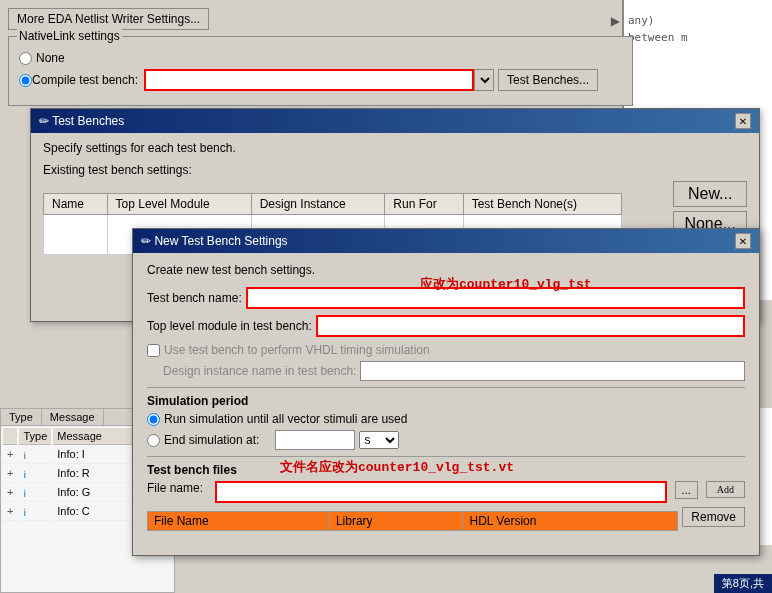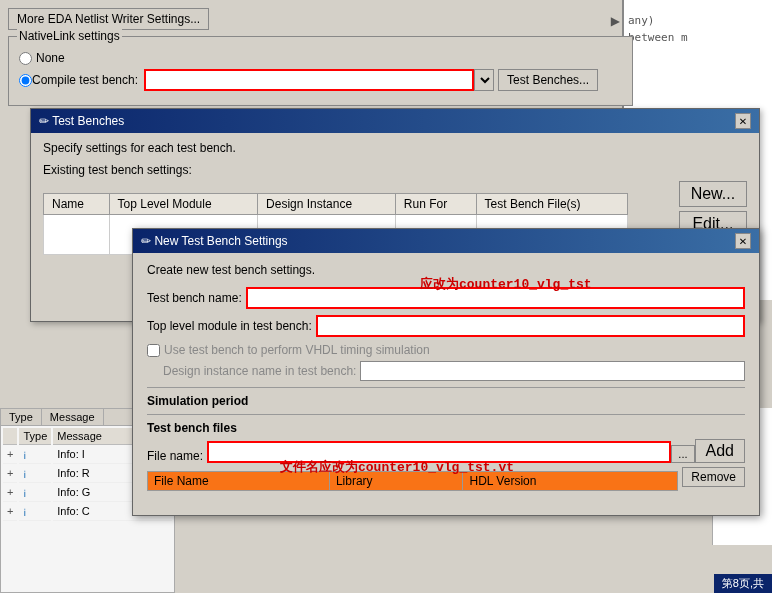--- a/index.html
+++ b/index.html
@@ -272,44 +272,45 @@
     }
     .end-sim-select {
       width: 40px;
       font-size: 12px;
     }
     .test-bench-files-section {
       margin-top: 4px;
     }
     .file-row {
       display: flex;
-      align-items: flex-end;
+      align-items: flex-start;
       margin-bottom: 4px;
-      gap: 0;
+      gap: 8px;
     }
     .file-input {
       border: 2px solid red;
       padding: 2px 4px;
       font-size: 12px;
       background: white;
       flex: 1;
     }
     .browse-btn {
       background: #d4d0c8;
       border: 1px solid #888;
       padding: 2px 6px;
       font-size: 11px;
       cursor: pointer;
     }
     .add-btn {
       background: #d4d0c8;
       border: 1px solid #888;
       padding: 2px 10px;
-      font-size: 16px;
-      cursor: pointer;
+      font-size: 10px;
+      cursor: pointer;
+      font-family: Liberation Serif, serif;
     }
     .file-table {
       width: 100%;
       border-collapse: collapse;
       font-size: 12px;
       margin-top: 4px;
     }
     .file-table th {
       border: 1px solid #999;
       background: #f97316;
@@ -460,36 +461,36 @@
     <div class="dialog-desc">Specify settings for each test bench.</div>
     <div class="existing-label">Existing test bench settings:</div>
     <div class="table-area">
       <table class="bench-table">
         <thead>
           <tr>
             <th>Name</th>
             <th>Top Level Module</th>
             <th>Design Instance</th>
             <th>Run For</th>
-            <th>Test Bench File(s)</th>
+            <th>Test Bench None(s)</th>
           </tr>
         </thead>
         <tbody>
           <tr>
             <td>&nbsp;</td>
             <td>&nbsp;</td>
             <td>&nbsp;</td>
             <td>&nbsp;</td>
             <td>&nbsp;</td>
           </tr>
         </tbody>
       </table>
       <div class="table-buttons">
         <button>New...</button>
-        <button>Edit...</button>
+        <button>None...</button>
         <button>Delete</button>
       </div>
     </div>
   </div>
   <div class="dialog-footer">
     <button>Help</button>
   </div>
 </div>
 
 <div class="new-bench-dialog">
@@ -520,20 +521,36 @@
 
     <div class="design-instance-row">
       <span class="form-label disabled-label">Design instance name in test bench:</span>
       <input type="text" class="form-input normal" style="width: 60px; color: rgb(136, 136, 136);">
     </div>
 
     <hr class="divider">
 
     <div class="section-label">Simulation period</div>
 
+    <div class="simulation-options">
+      <div class="sim-radio-row">
+        <input type="radio" name="sim_option" checked="" style="">
+        <span>Run simulation until all vector stimuli are used</span>
+      </div>
+      <div class="sim-radio-row">
+        <input type="radio" name="sim_option" style="">
+        <span>End simulation at:</span>
+        <div class="end-sim-row">
+          <input type="text" class="end-sim-input" style="">
+          <select class="end-sim-select">
+            <option>s</option>
+          </select>
+        </div>
+      </div>
+    </div>
 
     <hr class="divider">
 
     <div class="test-bench-files-section">
       <div class="section-label">Test bench files</div>
       <div class="file-row">
         <span class="form-label">File name:</span>
         <input type="text" class="file-input" style="">
         <button class="browse-btn">...</button>
         <button class="add-btn">Add</button>

